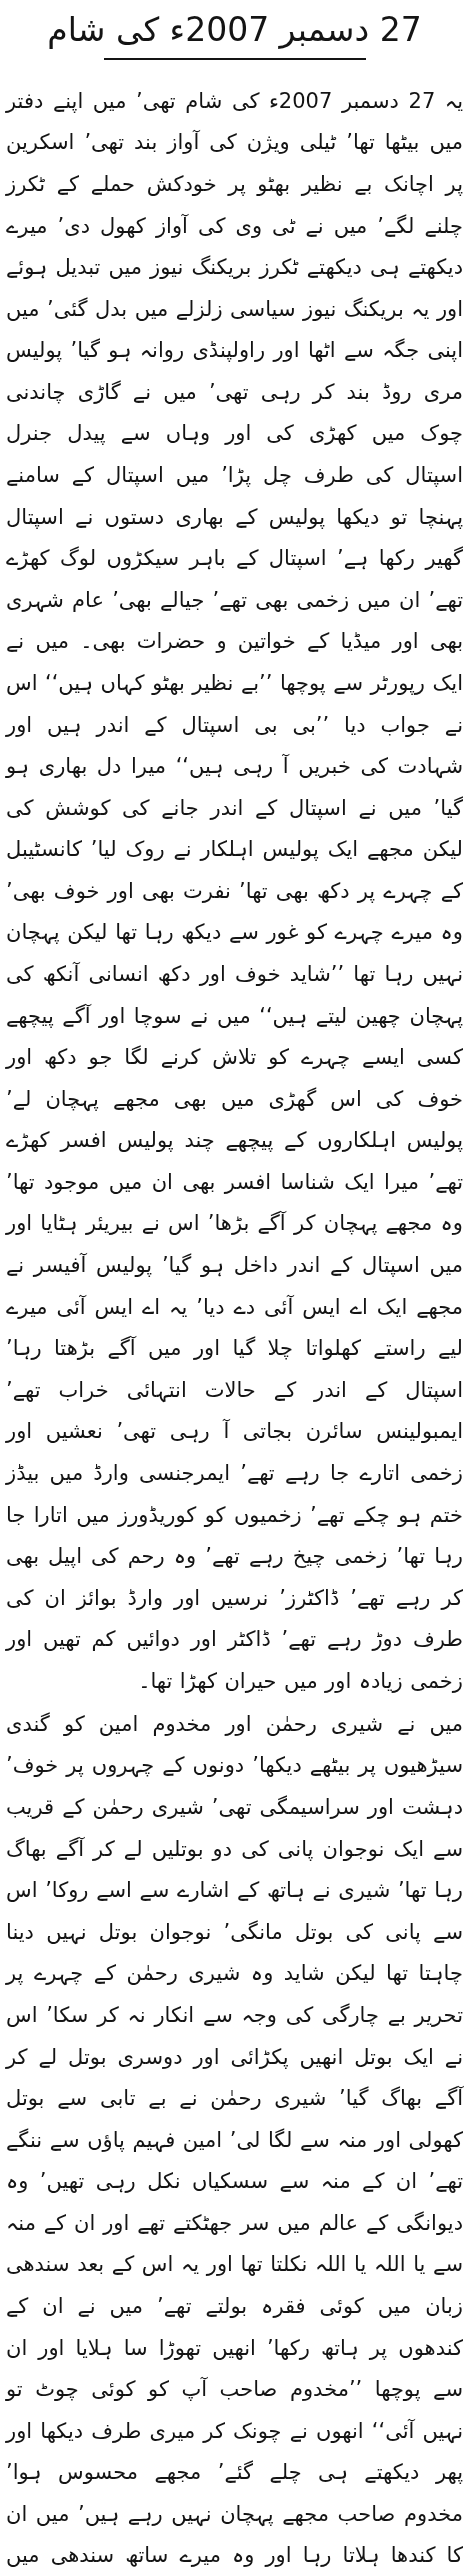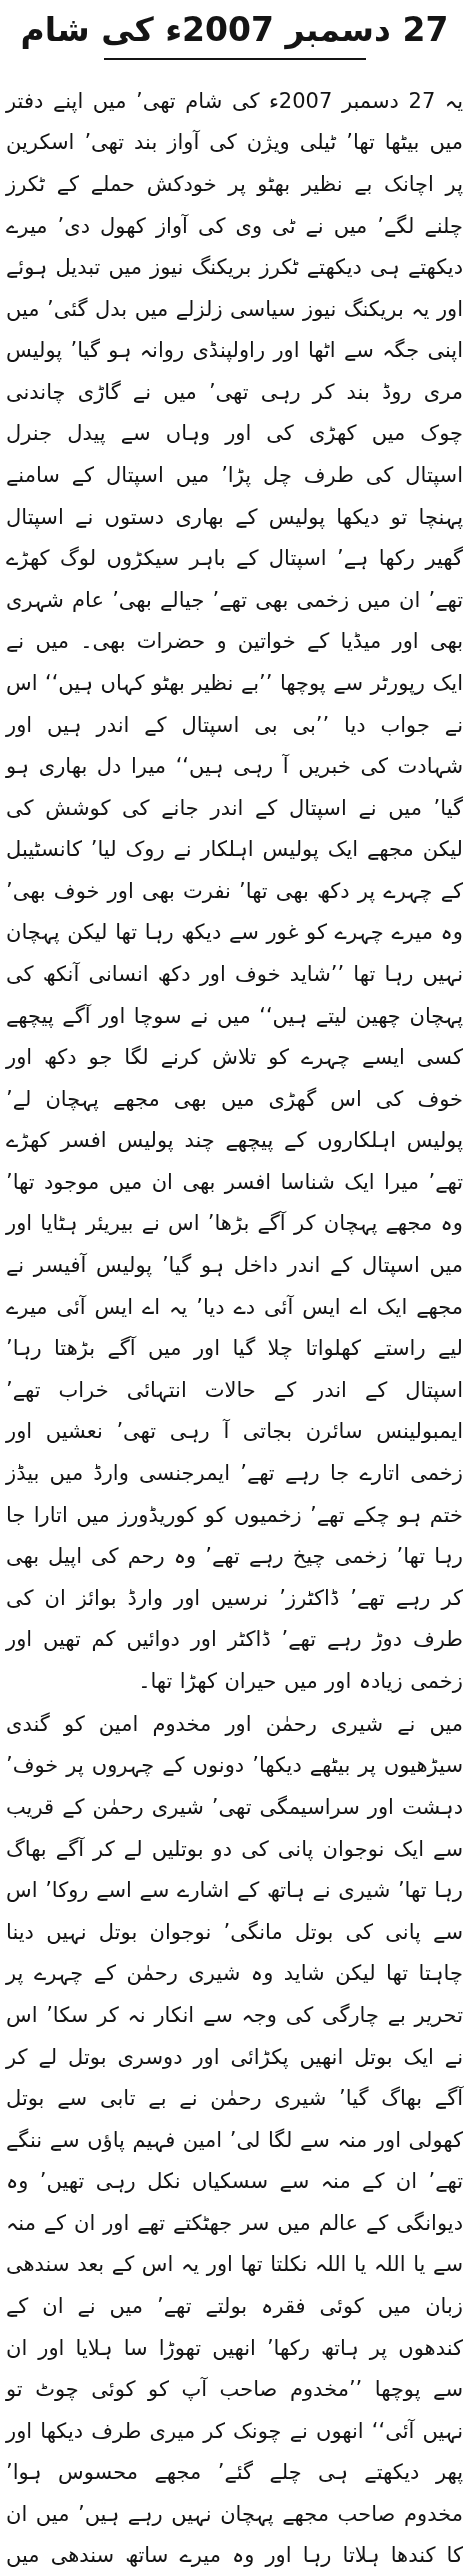--- a/index.html
+++ b/index.html
@@ -11,21 +11,21 @@
     color: var(--ink, #141414);
     font-family: "DejaVu Sans", sans-serif;
     box-sizing: border-box;
     padding: 9px 6px 129px 6px;
   }
   .title {
     direction: rtl;
     unicode-bidi: embed;
     text-align: center;
     font-size: 33px;
-    font-weight: bold;
+    font-weight: normal;
     line-height: 1.25;
     color: var(--ink, #141414);
     margin: 0 auto;
   }
   .title-rule {
     width: 262px;
     height: 0;
     border-bottom: 2.3px solid var(--ink, #141414);
     margin: 7.6px auto 21px auto;
   }

